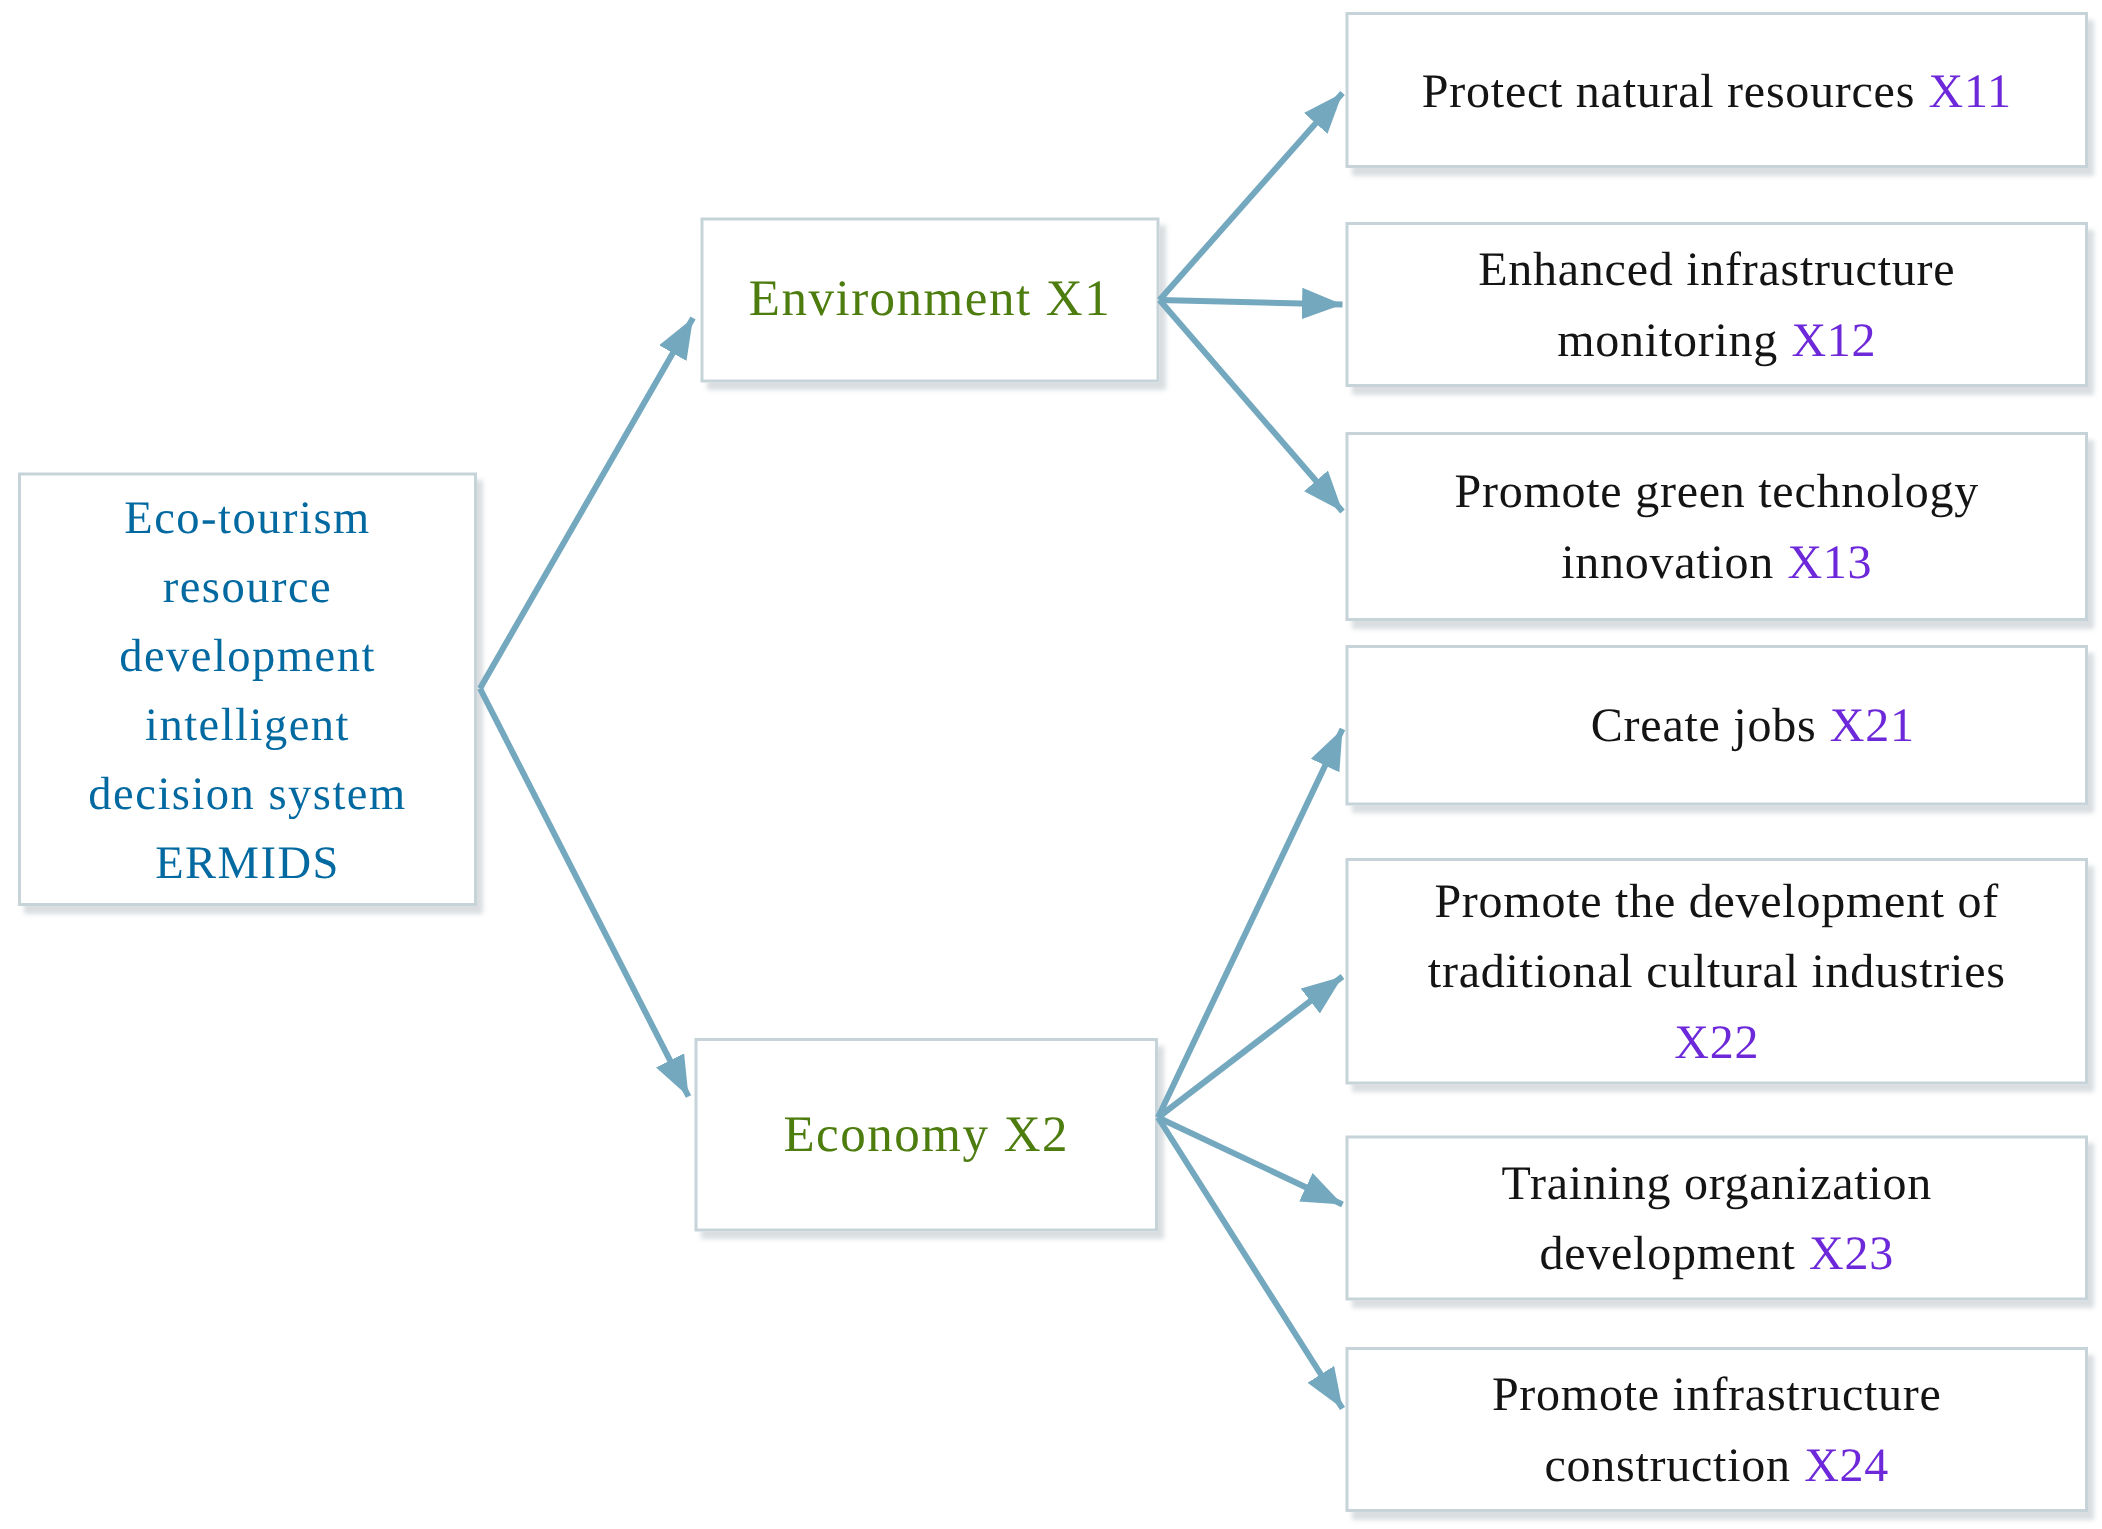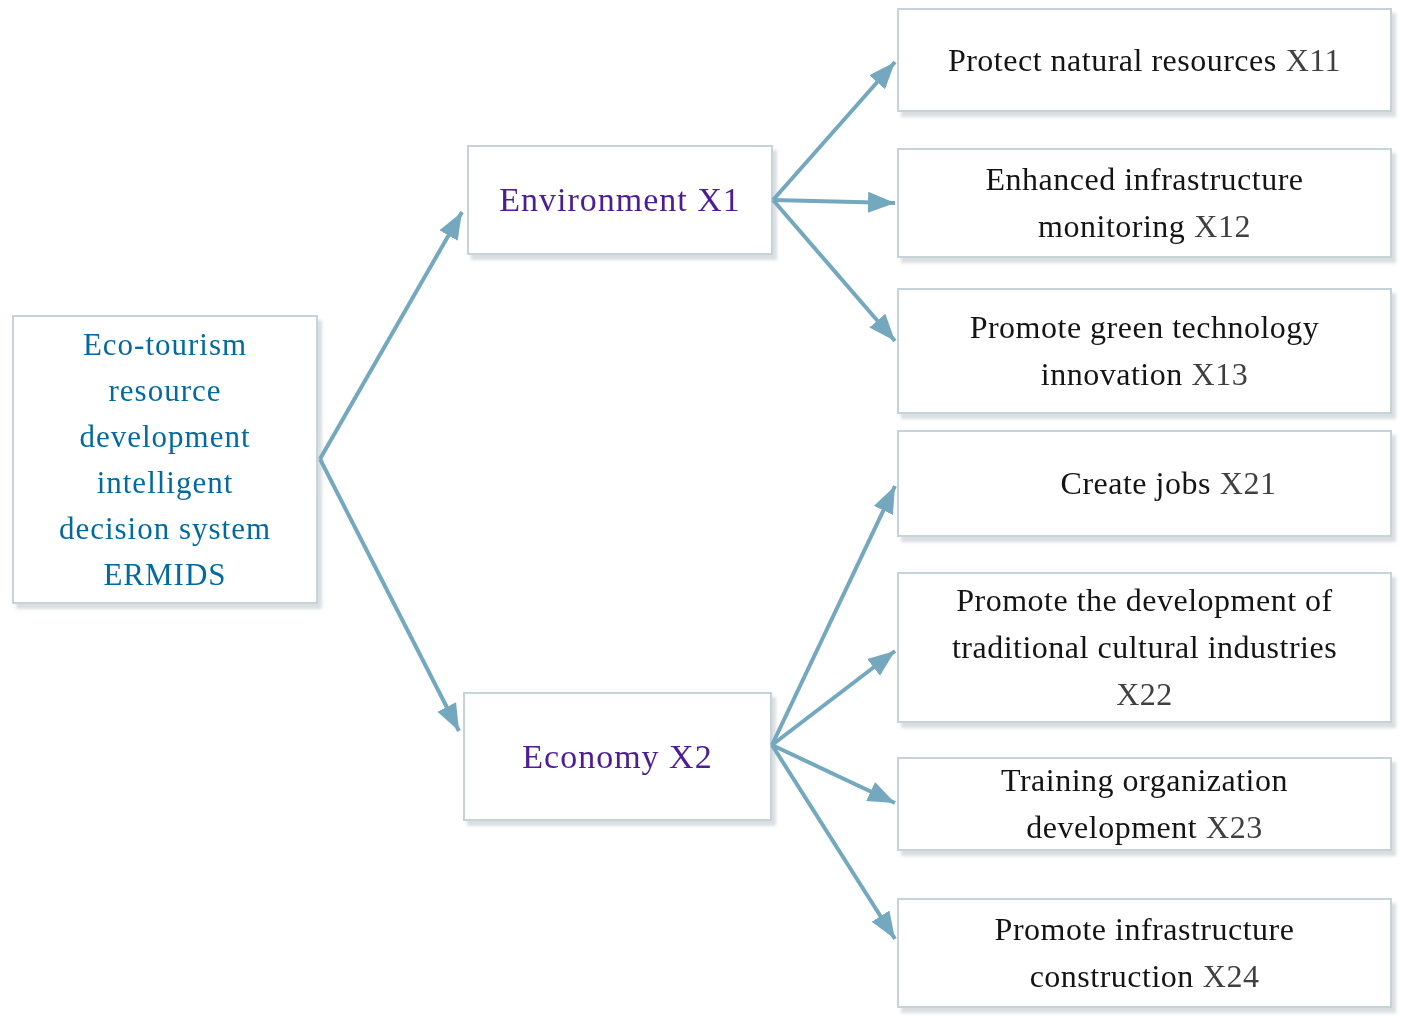--- a/index.html
+++ b/index.html
@@ -21,36 +21,36 @@
     flex-direction: column;
     align-items: center;
     justify-content: center;
     text-align: center;
   }
   .root-box {
     left: 12px; top: 315px; width: 306px; height: 289px;
     font-size: 31px; line-height: 46px; color: #0369a1; letter-spacing: 1px;
   }
   .branch {
-    font-size: 34px; color: #4c1d95; letter-spacing: 1px;
+    font-size: 34px; color: #4d7c0f; letter-spacing: 1px;
   }
   .env-box { left: 467px; top: 145px; width: 306px; height: 110px; }
   .eco-box { left: 463px; top: 692px; width: 309px; height: 129px; }
   .leaf {
     left: 897px; width: 495px;
     font-size: 32px; line-height: 47px; color: #141414; letter-spacing: 0.5px;
   }
   .x11-box { top: 8px;   height: 104px; }
   .x12-box { top: 148px; height: 110px; }
   .x13-box { top: 288px; height: 126px; }
   .x21-box { top: 430px; height: 107px; padding-left: 48px; }
   .x22-box { top: 572px; height: 151px; }
-  .x23-box { top: 757px; height: 94px; }
+  .x23-box { top: 757px; height: 110px; }
   .x24-box { top: 898px; height: 110px; }
-  .code { color: #404040; font-family: Liberation Serif, serif; }
+  .code { color: #6d28d9; font-family: Liberation Serif, serif; }
   .line span + .code { margin-left: 0.28em; }
   .arrows {
     position: absolute;
     left: 0; top: 0;
     pointer-events: none;
   }
   .arrows line { stroke: #74a8bf; stroke-width: 4; }
 </style>
 </head>
 <body>

